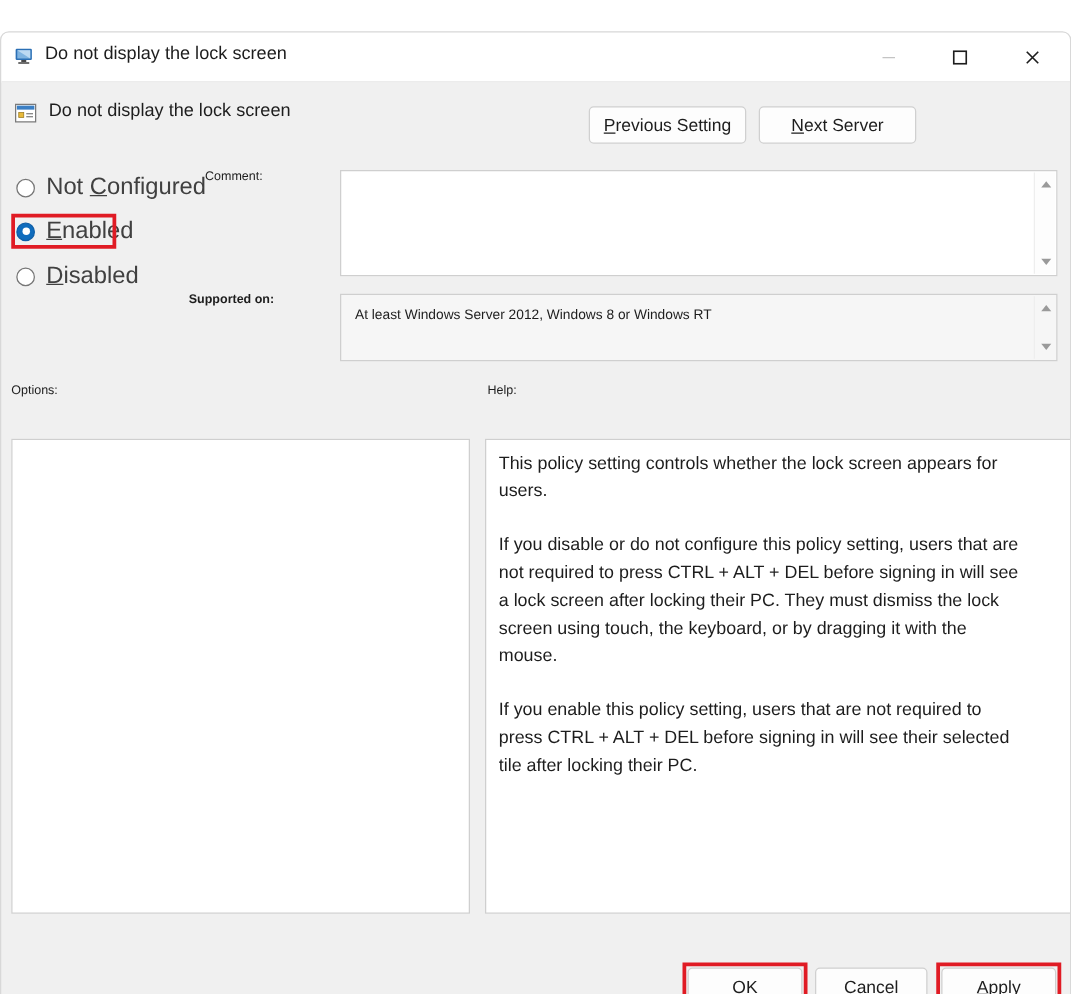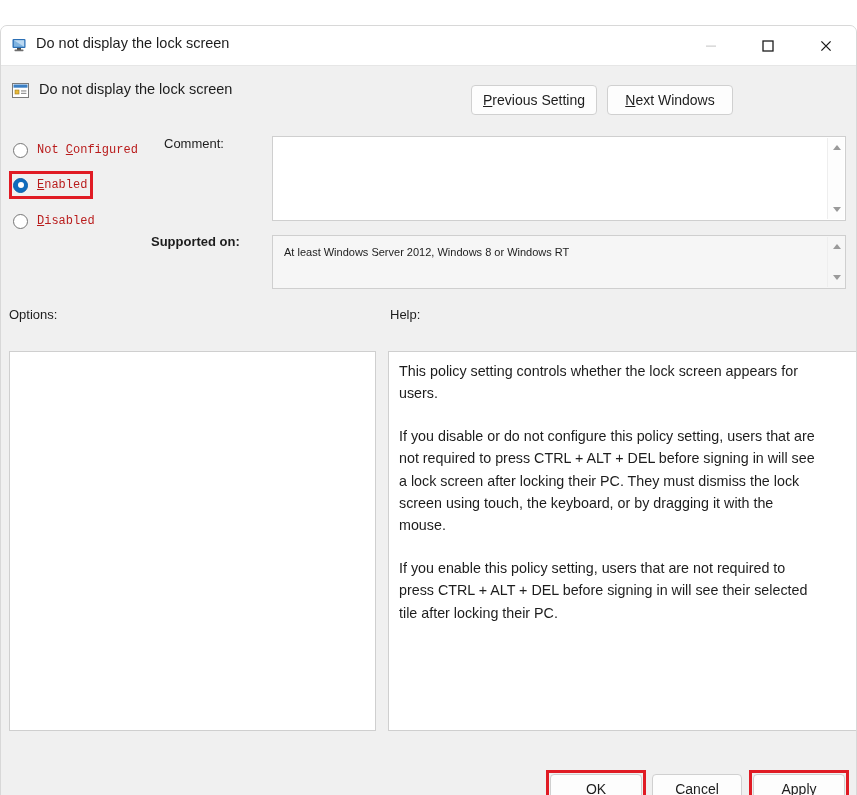--- a/index.html
+++ b/index.html
@@ -127,42 +127,41 @@
     content: "";
     position: absolute;
     left: 50%; top: 50%;
     width: 6px; height: 6px;
     margin: -3px 0 0 -3px;
     border-radius: 50%;
     background: #ffffff;
   }
   .radio-label {
     margin-left: 9px;
-    font-size: 12px;
-    color: #b91c1c;
-    white-space: nowrap;
-    font-family: Liberation Mono, monospace;
+    font-size: 19px;
+    color: #404040;
+    white-space: nowrap;
   }
   .radio-label .acc { text-decoration: underline; }
 
   
   .redbox {
     position: absolute;
     border: 3px solid #e01b24;
     box-sizing: border-box;
     pointer-events: none;
   }
   .redbox-enabled { left: 8px;   top: 145px; width: 84px;  height: 28px; }
   .redbox-ok      { left: 545px; top: 744px; width: 100px; height: 38px; }
   .redbox-apply   { left: 748px; top: 744px; width: 100px; height: 38px; }
 
   
   .lbl {
     position: absolute;
-    font-size: 13px;
+    font-size: 10px;
     color: #1d1d1d;
     white-space: nowrap;
   }
   .lbl-comment   { left: 163px; top: 110px; }
   .lbl-supported { left: 150px; top: 208px; font-weight: bold; }
   .lbl-options   { left: 8px;   top: 281px; }
   .lbl-help      { left: 389px; top: 281px; }
 
   
   .field {
@@ -278,21 +277,21 @@
     </svg>
   </span>
   <span class="policy-header-text">Do not display the lock screen</span>
 
   <button class="btn btn-prev">
       <span class="acc">P</span>
       <span>revious Setting</span>
     </button>
   <button class="btn btn-next">
       <span class="acc">N</span>
-      <span>ext Windows</span>
+      <span>ext Server</span>
     </button>
 
   <div class="radio-row radio-nc">
     <span class="radio-mark"></span>
     <span class="radio-label"><span>Not </span><span class="acc">C</span><span>onfigured</span></span>
   </div>
 
   <div class="radio-row radio-en">
     <span class="radio-mark checked"></span>
     <span class="radio-label"><span></span><span class="acc">E</span><span>nabled</span></span>

